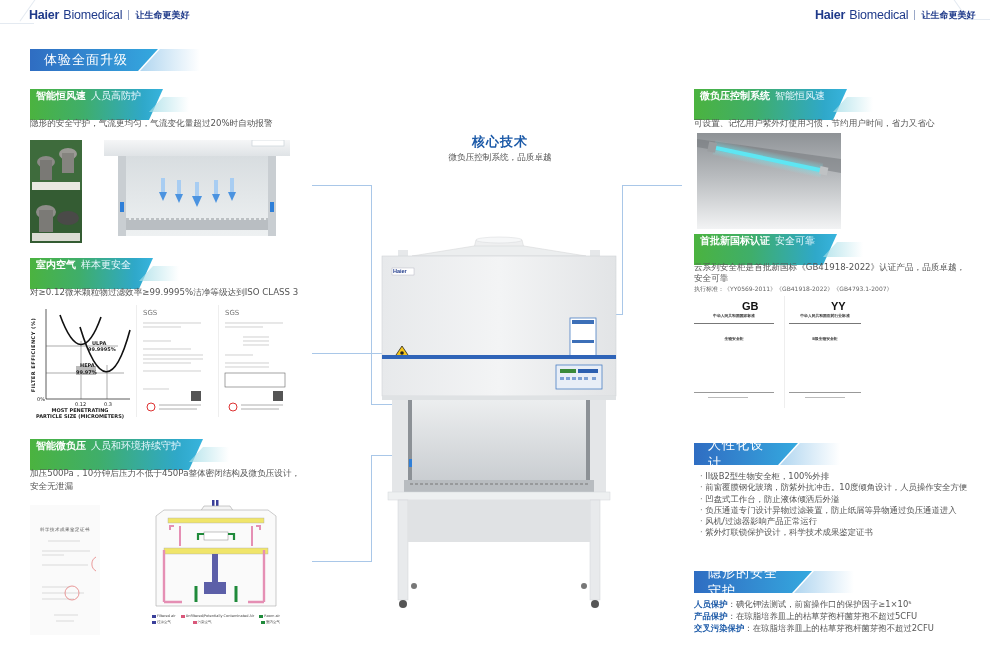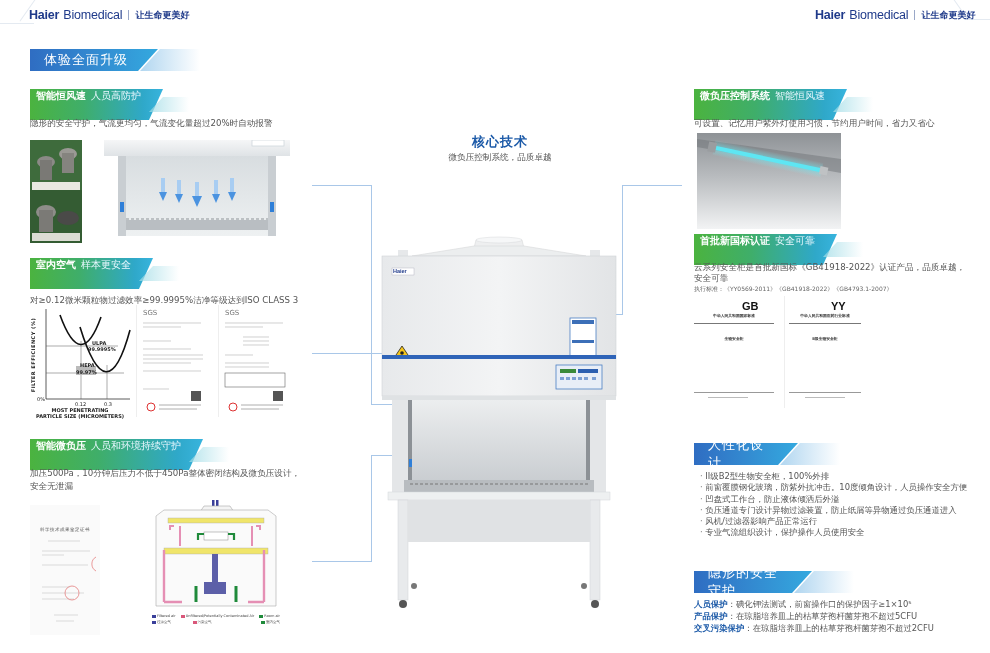--- a/index.html
+++ b/index.html
@@ -149,21 +149,21 @@
   </svg>
 </div>
 
 <div class="abs feat-head" style="left:30px; top:266px;">
   <div class="bar">
     <span class="k">室内空气</span>
     <span class="s">样本更安全</span>
   </div>
   <div class="fade"></div>
 </div>
-<div class="abs desc" style="left:30px; top:286px;margin-top:8px;">对≥0.12微米颗粒物过滤效率≥99.9995%洁净等级达到ISO CLASS 3</div>
+<div class="abs desc" style="left:30px; top:286px;">对≥0.12微米颗粒物过滤效率≥99.9995%洁净等级达到ISO CLASS 3</div>
 
 <div class="abs" style="left:28px; top:305px; width:104px; height:114px;">
   <svg width="104" height="114" viewBox="0 0 104 114">
     <rect width="104" height="114" fill="#fff"></rect>
     <line x1="18" y1="4" x2="18" y2="94" stroke="#333" stroke-width="0.8"></line>
     <line x1="18" y1="94" x2="102" y2="94" stroke="#333" stroke-width="0.8"></line>
     <line x1="18" y1="41" x2="90" y2="41" stroke="#555" stroke-width="0.5"></line>
     <line x1="18" y1="68" x2="96" y2="68" stroke="#555" stroke-width="0.5"></line>
     <line x1="53" y1="36" x2="53" y2="94" stroke="#555" stroke-width="0.5"></line>
     <line x1="79" y1="60" x2="79" y2="94" stroke="#555" stroke-width="0.5"></line>
@@ -460,21 +460,21 @@
       <span>人性化设计</span>
     </div>
   <div class="fade"></div>
 </div>
 <ul class="abs bullets" style="left:700px; top:471px;">
   <li>II级B2型生物安全柜，100%外排</li>
   <li>前窗覆膜钢化玻璃，防紫外抗冲击。10度倾角设计，人员操作安全方便</li>
   <li>凹盘式工作台，防止液体倾洒后外溢</li>
   <li>负压通道专门设计异物过滤装置，防止纸屑等异物通过负压通道进入</li>
   <li>风机/过滤器影响产品正常运行</li>
-  <li>专业气流组织设计，保护操作人员使用安全</li>
+  <li>紫外灯联锁保护设计，科学技术成果鉴定证书</li>
 </ul>
 
 <div class="abs sec-head" style="left:694px; top:571px;">
   <div class="bar" style="width:118px;justify-content:center;">
       <span>隐形的安全守护</span>
     </div>
   <div class="fade"></div>
 </div>
 <div class="abs prot" style="left:694px; top:598px;">
   <div><b>人员保护</b><span>：碘化钾法测试，前窗操作口的保护因子≥1×10⁵</span></div>

